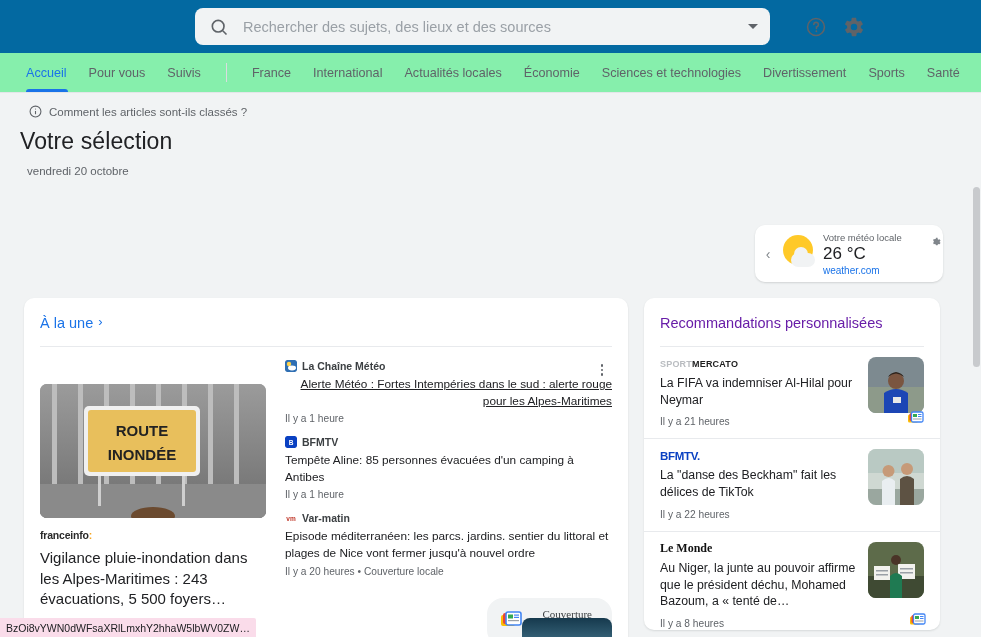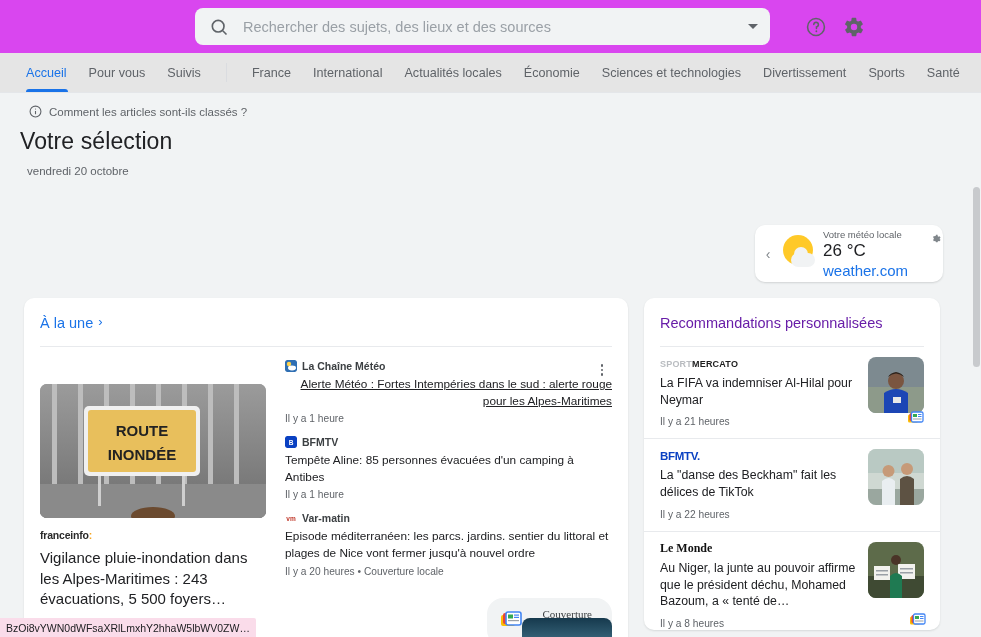--- a/index.html
+++ b/index.html
@@ -6,21 +6,21 @@
   html, body {
     width: 981px; height: 637px;
     font-family: "Liberation Sans", sans-serif;
     background: #f1f3f4;
     overflow: hidden;
   }
   .page { position: relative; width: 981px; height: 637px; background: #fff; }
 
   
   .topbar {
-    height: 53px; background: #d946ef;
+    height: 53px; background: #0369a1;
     display: flex; align-items: center;
     position: relative;
   }
   .search-wrap {
     position: absolute; left: 195px; top: 8px;
     width: 575px; height: 37px;
     background: #f1f3f4; border-radius: 8px;
     display: flex; align-items: center;
   }
   .search-icon { margin-left: 14px; width: 20px; height: 20px; flex: none; color: #5f6368; }
@@ -34,21 +34,21 @@
     width: 34px; height: 100%; display: flex; align-items: center; justify-content: center;
     color: #5f6368;
   }
   .tri-down { width: 0; height: 0; border-left: 5px solid transparent; border-right: 5px solid transparent; border-top: 5px solid #5f6368; }
   .top-icon { position: absolute; top: 16px; width: 22px; height: 22px; color: #5f6368; }
   .icon-help { left: 805px; }
   .icon-settings { left: 843px; }
 
   
   .navbar {
-    height: 40px; background: #e5e5e5;
+    height: 40px; background: #86efac;
     display: flex; align-items: stretch;
     padding-left: 26px; position: relative;
     border-bottom: 1px solid #e4e6e9;
   }
   .nav-item {
     display: flex; align-items: center;
     padding: 0 11px; font-size: 12.6px; color: #5f6368;
     white-space: nowrap; position: relative; cursor: pointer;
   }
   .nav-item:first-child { padding-left: 0; }
@@ -95,21 +95,21 @@
     position: absolute; left: 14px; top: 21px; width: 24px; height: 14px;
     background: #f1f3f4; border-radius: 10px;
   }
   .cloud-b {
     position: absolute; left: 17px; top: 15px; width: 14px; height: 14px;
     background: #f1f3f4; border-radius: 50%;
   }
   .w-body { flex: 1; padding-right: 8px; position: relative; }
   .w-label { font-size: 9.5px; color: #5f6368; }
   .w-temp { font-size: 17px; color: #202124; margin-top: 1px; }
-  .w-src { font-size: 15px; color: #1a73e8; margin-top: 1px; }
+  .w-src { font-size: 10px; color: #1a73e8; margin-top: 1px; }
   .w-gear { position: absolute; right: 2px; top: 1px; width: 10px; height: 10px; color: #80868b; }
 
   
   .main-card {
     position: absolute; left: 24px; top: 205px;
     width: 604px; height: 432px; background: #fff;
     border-radius: 10px; box-shadow: 0 1px 2px rgba(60,64,67,.14);
     overflow: hidden;
   }
   .card-head {

